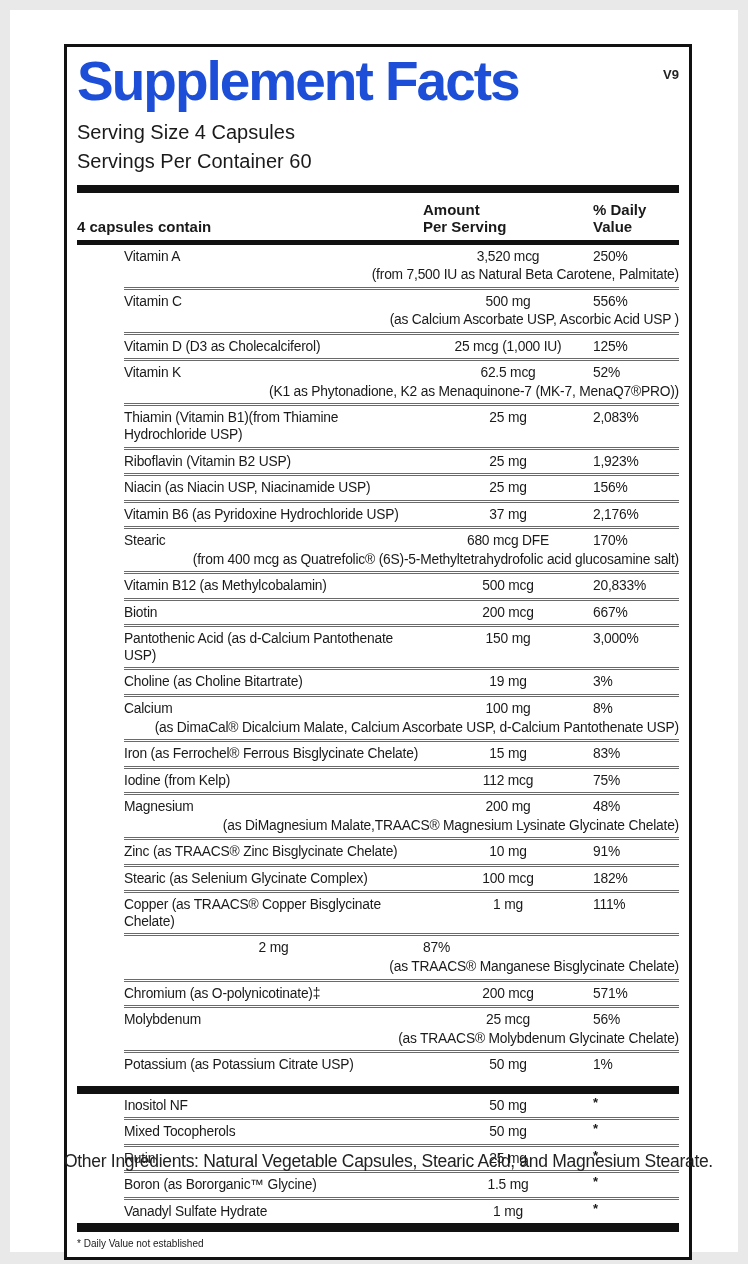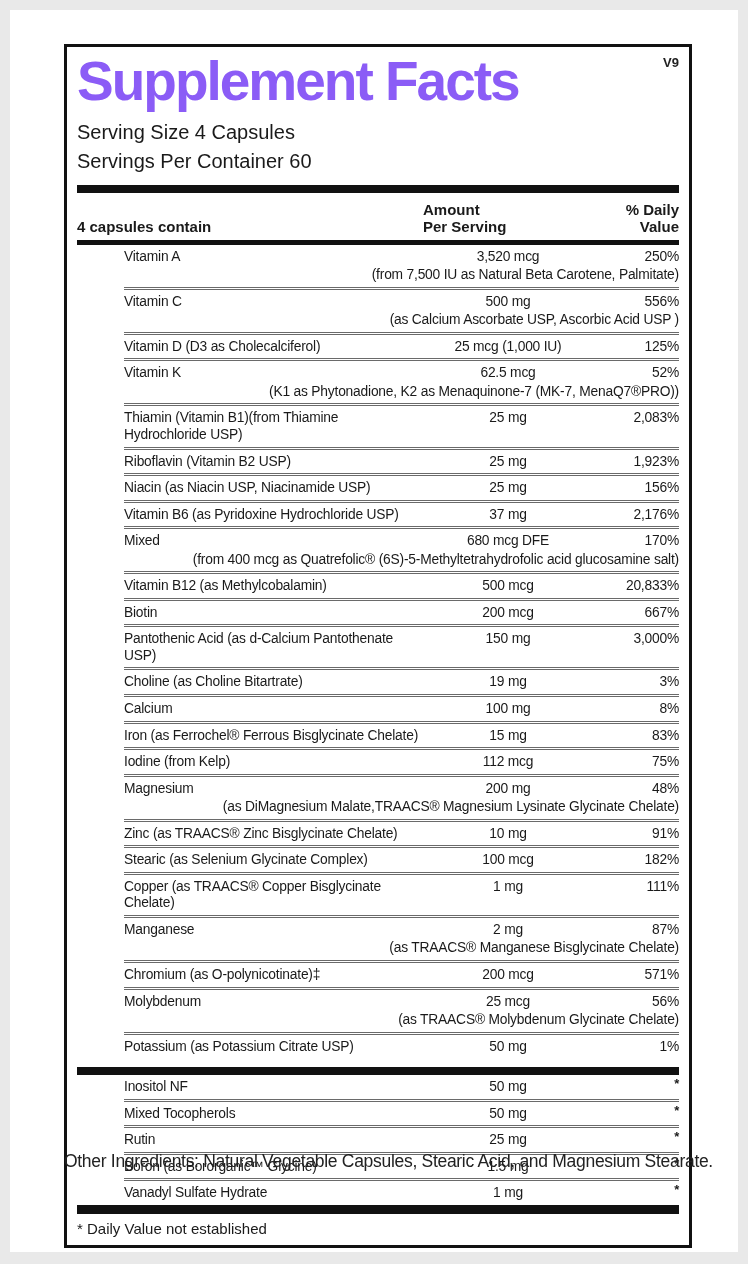--- a/index.html
+++ b/index.html
@@ -16,49 +16,49 @@
   }
   .facts-box{
     position:absolute;left:54px;top:34px;width:602px;
     border:3px solid #111;
     background:#fff;
     padding:4px 10px 0 10px;
   }
   .title-row{position:relative;padding-top:2px;}
   .title{
     font-size:55px;font-weight:bold;letter-spacing:-2px;
-    line-height:1.02;margin:0;color:#8b5cf6;
+    line-height:1.02;margin:0;color:#1d4ed8;
   }
   .version{
-    position:absolute;right:0;top:4px;
+    position:absolute;right:0;top:16px;
     font-size:13px;font-weight:bold;color:#222;
   }
   .serving{font-size:20px;line-height:1.45;margin-top:9px;}
   .bar{background:#111;margin:0;}
   .bar-8{height:8px;margin-top:9px;}
   .bar-5{height:5px;}
   .bar-10{height:9px;}
   .cols-header{
     display:grid;grid-template-columns:1fr 170px 86px;
     align-items:end;
     padding:8px 0 4px 0;
     font-weight:bold;font-size:15px;line-height:1.15;
   }
   .cols-header .h-amt{}
-  .cols-header .h-dv{text-align:right;}
+  .cols-header .h-dv{}
   .rows .row{display:grid;grid-template-columns:1fr 170px 86px;
     font-size:13.8px;line-height:1.2;
     padding:4px 0 3px 0;letter-spacing:-0.2px;margin-left:47px;}
   .rows .row + .row{border-top:3px double #6a6a6a;}
   .row .nm{text-align:left;}
   .row .amt{text-align:center;}
-  .row .dv{text-align:right;}
+  .row .dv{}
   .row .dv.star{font-size:13px;position:relative;top:-3px;font-weight:bold;}
   .row .sub{grid-column:1 / -1;padding-top:2px;text-align:right;}
-  .footnote{font-size:15px;padding:6px 0 8px 0;}
+  .footnote{font-size:10px;padding:6px 0 8px 0;}
   .other-ing{
     position:absolute;left:54px;top:1141px;width:690px;
     font-size:17.5px;color:#222;letter-spacing:-0.3px;
   }
 </style>
 </head>
 <body>
 
 <div class="card">
 
@@ -142,21 +142,21 @@
   </div>
 
   <div class="row">
     <div class="nm">Vitamin B6 (as Pyridoxine Hydrochloride USP)</div>
     <div class="amt">37 mg</div>
     <div class="dv">2,176%</div>
 
   </div>
 
   <div class="row">
-    <div class="nm">Mixed</div>
+    <div class="nm">Stearic</div>
     <div class="amt">680 mcg DFE</div>
     <div class="dv">170%</div>
     <div class="sub">(from 400 mcg as Quatrefolic® (6S)-5-Methyltetrahydrofolic acid glucosamine salt)</div>
   </div>
 
   <div class="row">
     <div class="nm">Vitamin B12 (as Methylcobalamin)</div>
     <div class="amt">500 mcg</div>
     <div class="dv">20,833%</div>
 
@@ -180,20 +180,21 @@
     <div class="nm">Choline (as Choline Bitartrate)</div>
     <div class="amt">19 mg</div>
     <div class="dv">3%</div>
 
   </div>
 
   <div class="row">
     <div class="nm">Calcium</div>
     <div class="amt">100 mg</div>
     <div class="dv">8%</div>
+    <div class="sub">(as DimaCal® Dicalcium Malate, Calcium Ascorbate USP, d-Calcium Pantothenate USP)</div>
   </div>
 
   <div class="row">
     <div class="nm">Iron (as Ferrochel® Ferrous Bisglycinate Chelate)</div>
     <div class="amt">15 mg</div>
     <div class="dv">83%</div>
 
   </div>
 
   <div class="row">
@@ -225,21 +226,20 @@
   </div>
 
   <div class="row">
     <div class="nm">Copper (as TRAACS® Copper Bisglycinate Chelate)</div>
     <div class="amt">1 mg</div>
     <div class="dv">111%</div>
 
   </div>
 
   <div class="row">
-    <div class="nm">Manganese</div>
     <div class="amt">2 mg</div>
     <div class="dv">87%</div>
     <div class="sub">(as TRAACS® Manganese Bisglycinate Chelate)</div>
   </div>
 
   <div class="row">
     <div class="nm">Chromium (as O-polynicotinate)‡</div>
     <div class="amt">200 mcg</div>
     <div class="dv">571%</div>
 

